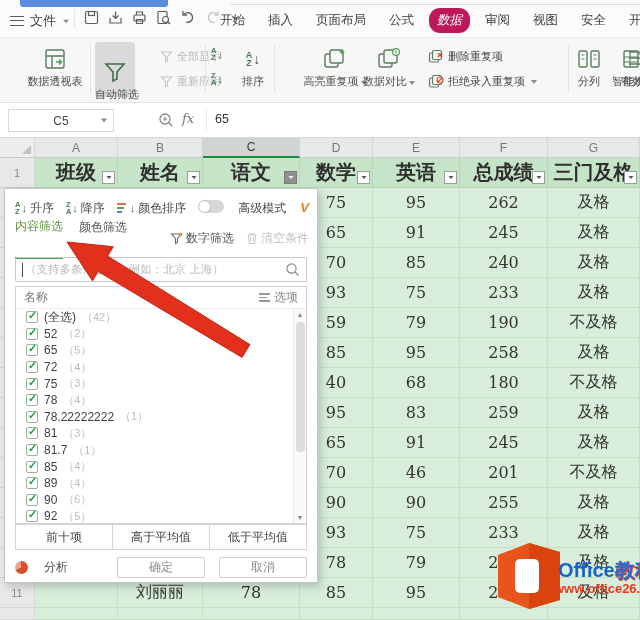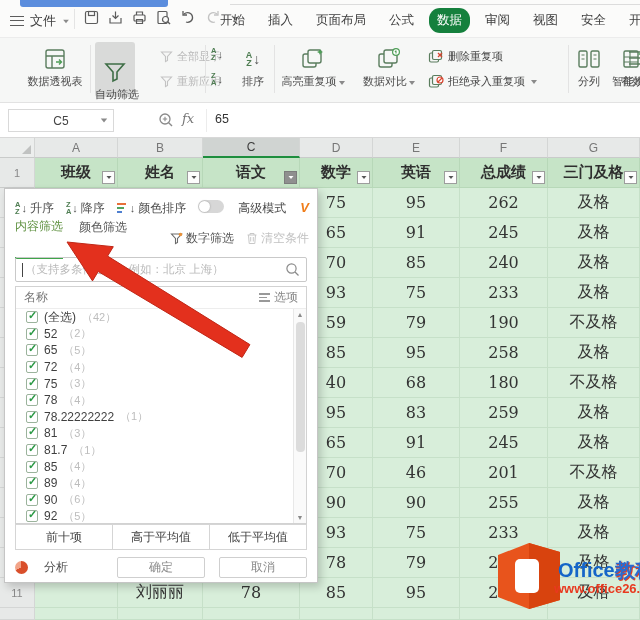--- a/index.html
+++ b/index.html
@@ -12,21 +12,21 @@
   .top-hairline { position:absolute; left:230px; top:4px; width:410px; height:1px; background:#dcdcdc; }
   .menu-btn { position:absolute; left:10px; top:12px; display:flex; align-items:center; gap:6px; font-size:13px; color:#3f3f3f; cursor:pointer; }
   .icon-menu { width:14px; height:10px; border-top:1.6px solid #5c5c5c; border-bottom:1.6px solid #5c5c5c; position:relative; }
   .icon-menu::after { content:""; position:absolute; left:0; top:2.6px; width:100%; height:1.6px; background:#5c5c5c; }
   .tri-down { width:0; height:0; border-left:4px solid transparent; border-right:4px solid transparent; border-top:5px solid #8a8a8a; display:inline-block; }
   .qa-icons { position:absolute; left:84px; top:10px; display:flex; align-items:center; gap:9px; }
   .qa-icons svg { display:block; }
   .qa-sep { width:1px; height:20px; background:#e4e4e4; position:absolute; left:74px; top:9px; }
   .ribbon-tabs { position:absolute; left:212px; top:8px; display:flex; align-items:center; gap:7px; }
   .rtab { font-size:12.5px; color:#3d3d3d; padding:4px 8px; border-radius:11px; white-space:nowrap; cursor:pointer; }
-  .rtab.active { background:#15803d; color:#fff; }
+  .rtab.active { background:#be185d; color:#fff;font-style:italic; }
 
   
   .ribbon { position:absolute; left:0; top:38px; width:640px; height:65px; background:#f6f7f6; border-bottom:1px solid #e2e2e2; }
   .rb-item { position:absolute; text-align:center; font-size:11px; color:#4a4a4a; cursor:pointer; }
   .rb-item .rb-ic { display:flex; justify-content:center; align-items:center; height:26px; }
   .rb-item .rb-lb { display:block; margin-top:2px; white-space:nowrap; }
   .rb-sel { background:#d9dad9; border-radius:3px; }
   .rb-small { position:absolute; display:flex; align-items:center; gap:4px; font-size:11px; cursor:pointer; white-space:nowrap; }
   .rb-dis { color:#b9b9b9; }
   .rb-div { position:absolute; top:7px; width:1px; height:48px; background:#e3e3e3; }
@@ -48,21 +48,21 @@
 
   
   .sheet { position:absolute; left:0; top:138px; width:640px; height:482px; }
   .grid-row { display:grid; grid-template-columns:35px 83px 85px 97px 73px 87px 88px 92px; }
   .letters { height:20px; }
   .letters .cl { background:#e7e9e8; border-right:1px solid #d4d6d5; border-bottom:1px solid #c9cbca; font-size:12px; color:#777; display:flex; align-items:center; justify-content:center; cursor:pointer; position:relative; }
   .letters .corner { background:#eceeed; }
   .letters .corner::after { content:""; position:absolute; right:3px; bottom:3px; border-left:9px solid transparent; border-bottom:9px solid #c0c2c1; }
   .letters .cl.sel { background:#d0d4d2; color:#3c3c3c; border-bottom:2px solid #1e8e3e; }
   .hdr-row { height:30px; }
-  .hcell { background:#c6e4c7; border-right:1px solid #b7d8b8; border-bottom:1px solid #b7d8b8; position:relative; display:flex; align-items:center; justify-content:center; font-family:"DejaVu Serif", serif; font-size:15px; font-weight:bold; color:#2f2f2f; cursor:cell; }
+  .hcell { background:#c6e4c7; border-right:1px solid #b7d8b8; border-bottom:1px solid #b7d8b8; position:relative; display:flex; align-items:center; justify-content:center; font-family:"DejaVu Serif", serif; font-size:20px; font-weight:bold; color:#2f2f2f; cursor:cell; }
   .hnum { background:#e7e9e8; border-right:1px solid #d4d6d5; border-bottom:1px solid #c9cbca; font-size:11px; color:#888; display:flex; align-items:center; justify-content:center; }
   .fbtn { position:absolute; right:2px; bottom:3px; width:13px; height:13px; background:#fdfdfd; border:1px solid #9d9d9d; display:flex; align-items:center; justify-content:center; cursor:pointer; }
   .fbtn .tri-down { transform:scale(.62); border-top-color:#555; }
   .fbtn.pressed { background:#8f8f8f; border-color:#7c7c7c; }
   .fbtn.pressed .tri-down { border-top-color:#fff; }
   .data-row { height:30px; }
   .dcell { background:#d8eeda; border-right:1px solid #c6e0c8; border-bottom:1px solid #c6e0c8; display:flex; align-items:center; justify-content:center; font-family:"DejaVu Serif", serif; font-size:16px; color:#343434; cursor:cell; }
   .rnum { background:#e7e9e8; border-right:1px solid #d4d6d5; border-bottom:1px solid #d4d6d5; font-size:11px; color:#888; display:flex; align-items:center; justify-content:center; cursor:pointer; }
   .partial { height:12px; overflow:hidden; }
 
@@ -229,21 +229,21 @@
     <span class="rb-ic">
       <span class="azwrap">
           <span class="azcol big az-asc"></span>
           <span class="azarrow big">↓</span>
         </span>
     </span>
     <span class="rb-lb">排序</span>
   </div>
   <div class="rb-div" style="left:274px;"></div>
 
-  <div class="rb-item" style="left:274px;top:8px;width:78px;">
+  <div class="rb-item" style="left:296px;top:8px;width:78px;">
     <span class="rb-ic">
       <svg width="24" height="22" viewBox="0 0 24 22">
           <rect x="2" y="6" width="13" height="13" rx="2" fill="none" stroke="#5a7d5e" stroke-width="1.4"></rect>
           <rect x="7" y="2" width="13" height="13" rx="2" fill="#f6f7f6" stroke="#5a7d5e" stroke-width="1.4"></rect>
           <path d="M19 1 l1 2 2 1 -2 1 -1 2 -1-2 -2-1 2-1 z" fill="#4e9e57"></path>
         </svg>
     </span>
     <span class="rb-lb"><span>高亮重复项</span><span class="caret"></span></span>
   </div>
   <div class="rb-item" style="left:356px;top:8px;width:66px;">

